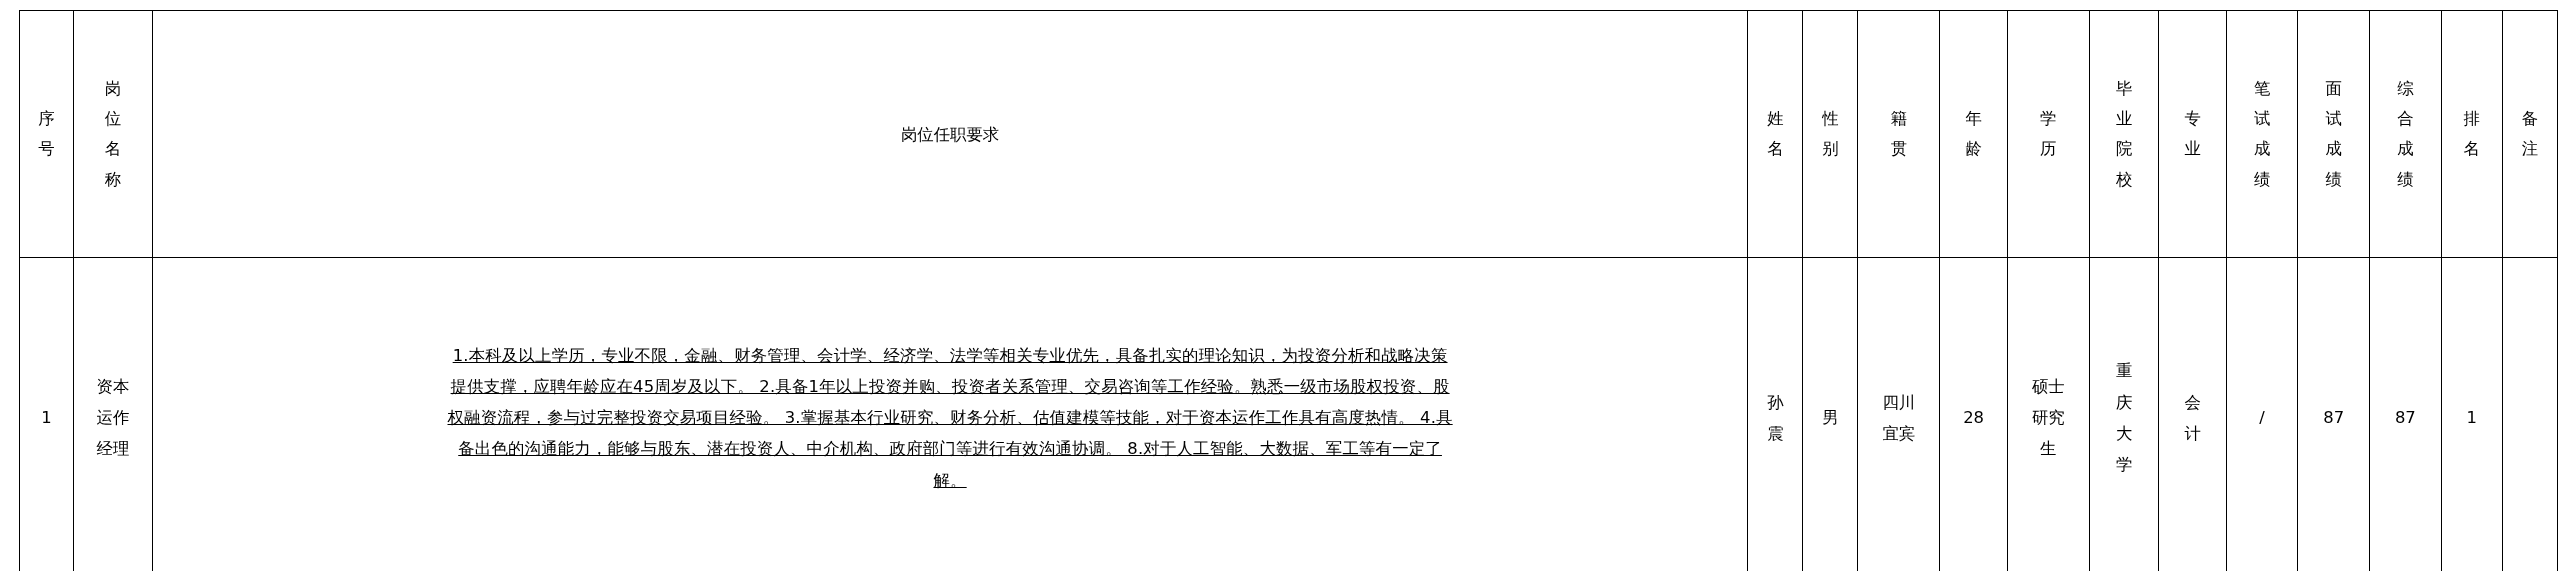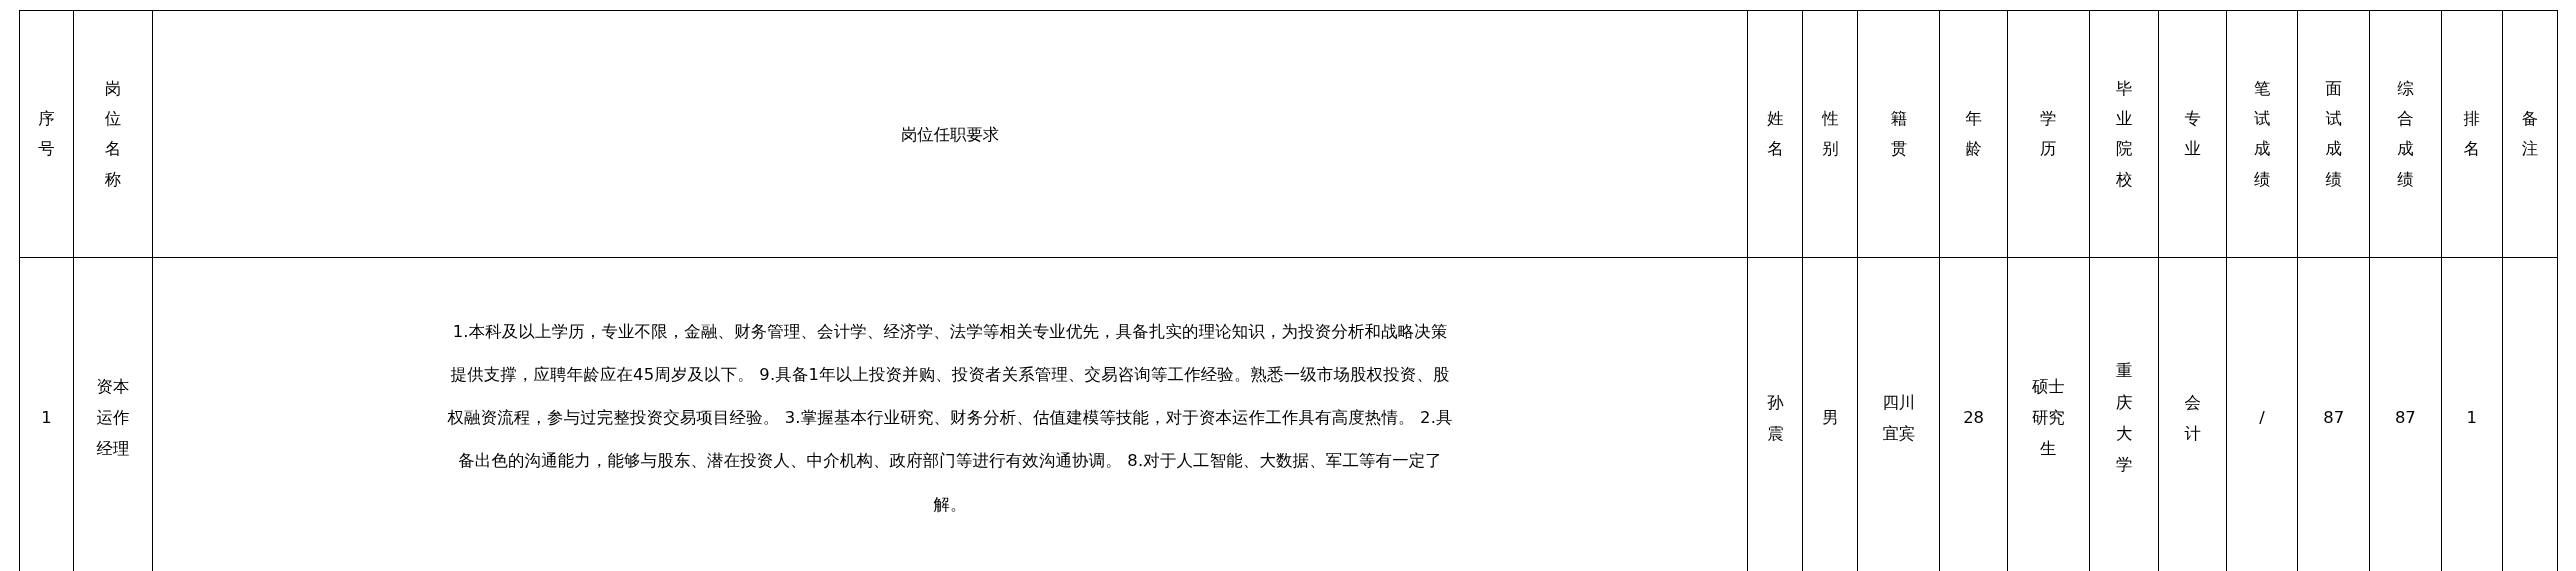--- a/index.html
+++ b/index.html
@@ -63,22 +63,23 @@
   }
   td.req-cell {
     text-align: left;
     vertical-align: top;
     padding: 13.8px 12px 8.6px 12px;
     font-size: 17px;
     line-height: 2.45;
     letter-spacing: 0.2px;
   }
   td.req-cell p {
-    margin: 12px;
+    margin: 0;
     text-indent: 0;
+    text-decoration: underline;
   }
   .stack {
     display: block;
     text-align: center;
     line-height: 1.9;
     font-size: 16.4px;
   }
   .stack span { display: block; }
   .num-cell { font-size: 16.4px; }
 </style>
@@ -208,22 +209,22 @@
         <td class="num-cell">1</td>
         <td>
           <span class="stack">
             <span>资本</span>
             <span>运作</span>
             <span>经理</span>
           </span>
         </td>
         <td class="req-cell">
           <p>1.本科及以上学历，专业不限，金融、财务管理、会计学、经济学、法学等相关专业优先，具备扎实的理论知识，为投资分析和战略决策</p>
-          <p>提供支撑，应聘年龄应在45周岁及以下。 9.具备1年以上投资并购、投资者关系管理、交易咨询等工作经验。熟悉一级市场股权投资、股</p>
-          <p>权融资流程，参与过完整投资交易项目经验。 3.掌握基本行业研究、财务分析、估值建模等技能，对于资本运作工作具有高度热情。 2.具</p>
+          <p>提供支撑，应聘年龄应在45周岁及以下。 2.具备1年以上投资并购、投资者关系管理、交易咨询等工作经验。熟悉一级市场股权投资、股</p>
+          <p>权融资流程，参与过完整投资交易项目经验。 3.掌握基本行业研究、财务分析、估值建模等技能，对于资本运作工作具有高度热情。 4.具</p>
           <p>备出色的沟通能力，能够与股东、潜在投资人、中介机构、政府部门等进行有效沟通协调。 8.对于人工智能、大数据、军工等有一定了</p>
           <p>解。</p>
         </td>
         <td>
           <span class="stack">
             <span>孙</span>
             <span>震</span>
           </span>
         </td>
         <td>男</td>

